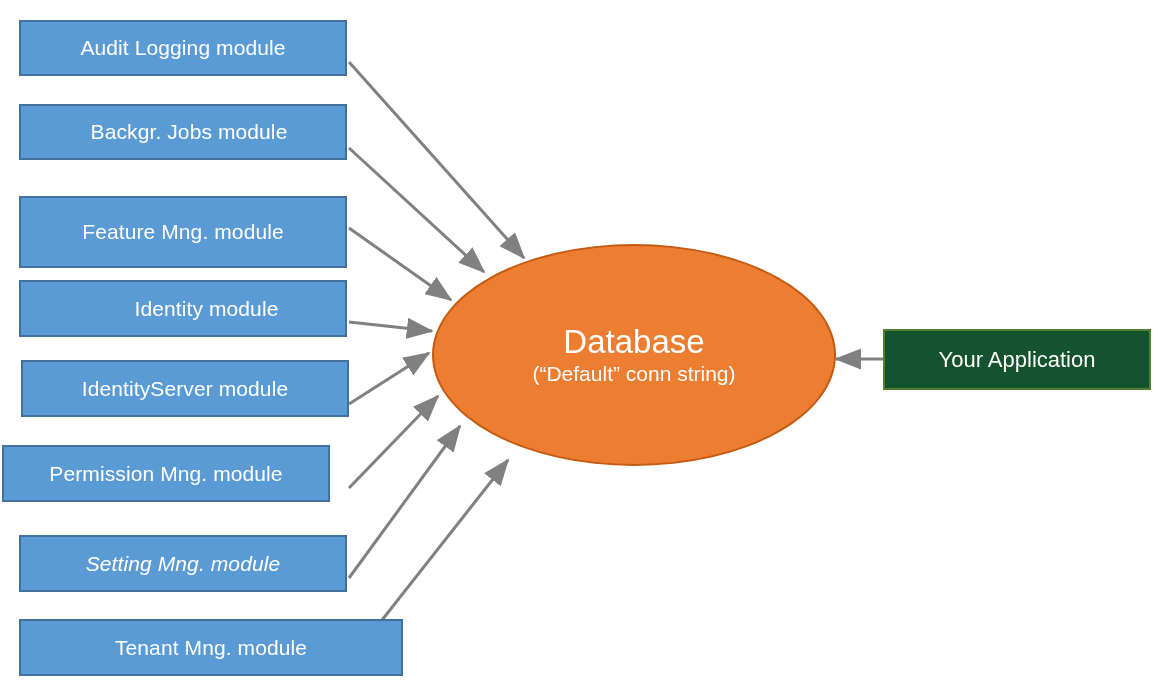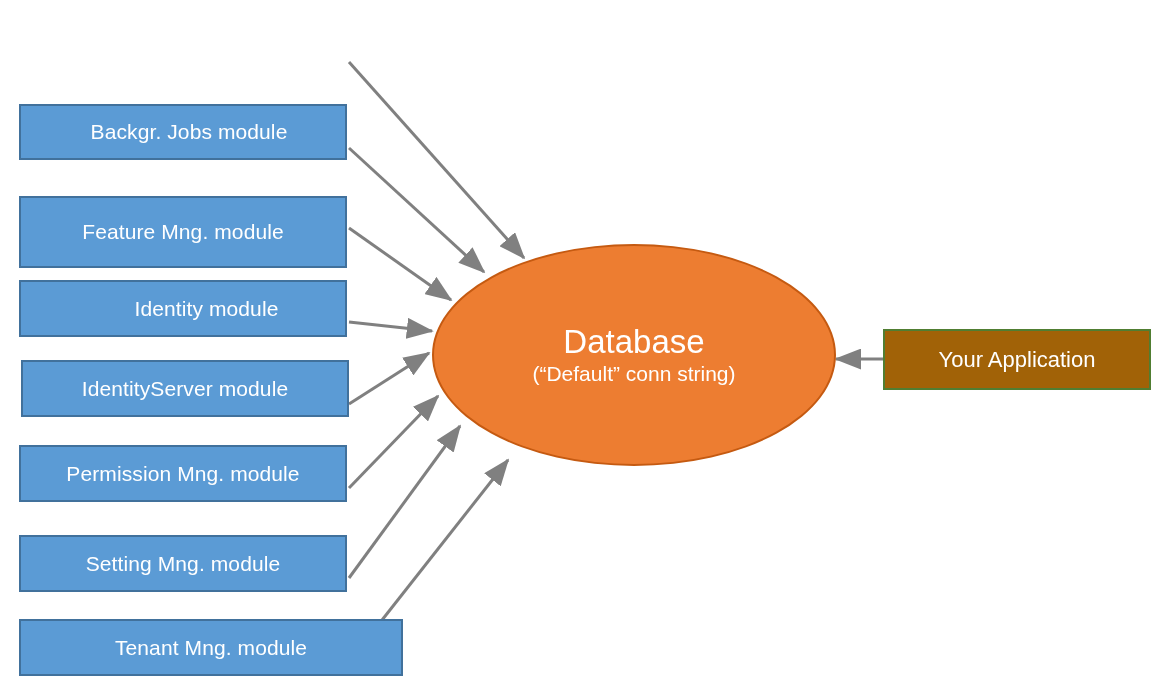--- a/index.html
+++ b/index.html
@@ -34,21 +34,21 @@
     justify-content: center;
     color: #ffffff;
     font-size: 21px;
     letter-spacing: 0.1px;
     white-space: nowrap;
     z-index: 3;
   }
   .app-box {
     position: absolute;
     box-sizing: border-box;
-    background: #a16207;
+    background: #14532d;
     border: 2px solid #507e32;
     display: flex;
     align-items: center;
     justify-content: center;
     color: #ffffff;
     font-size: 22px;
     white-space: nowrap;
     z-index: 3;
   }
   .db-ellipse {
@@ -93,42 +93,45 @@
       <line x1="349" y1="228" x2="451" y2="300"></line>
       <line x1="349" y1="322" x2="432" y2="331"></line>
       <line x1="349" y1="404" x2="429" y2="353"></line>
       <line x1="349" y1="488" x2="438" y2="396"></line>
       <line x1="349" y1="578" x2="460" y2="426"></line>
       <line x1="349" y1="662" x2="508" y2="460"></line>
       <line x1="883" y1="359" x2="836" y2="359"></line>
     </g>
   </svg>
 
+  <div class="module-box" style="left:19px; top:20px; width:328px; height:56px;">
+    <span>Audit Logging module</span>
+  </div>
 
   <div class="module-box" style="left:19px; top:104px; width:328px; height:56px;padding-left:12px;">
     <span>Backgr. Jobs module</span>
   </div>
 
   <div class="module-box" style="left:19px; top:196px; width:328px; height:72px;">
     <span>Feature Mng. module</span>
   </div>
 
   <div class="module-box" style="left:19px; top:280px; width:328px; height:57px;padding-left:47px;">
     <span>Identity module</span>
   </div>
 
   <div class="module-box" style="left:21px; top:360px; width:328px; height:57px;">
     <span>IdentityServer module</span>
   </div>
 
-  <div class="module-box" style="left:19px; top:445px; width:328px; height:57px;text-align:center;">
+  <div class="module-box" style="left:2px; top:445px; width:328px; height:57px;text-align:center;">
     <span>Permission Mng. module</span>
   </div>
 
-  <div class="module-box" style="left:19px; top:535px; width:328px; height:57px;">
+  <div class="module-box" style="left:19px; top:535px; width:328px; height:57px;font-style:italic;">
     <span>Setting Mng. module</span>
   </div>
 
   <div class="module-box" style="left:19px; top:619px; width:384px; height:57px;">
     <span>Tenant Mng. module</span>
   </div>
 
   <div class="db-ellipse" style="left:432px; top:244px; width:404px; height:222px;">
     <div class="db-title">Database</div>
     <div class="db-sub">(“Default” conn string)</div>

